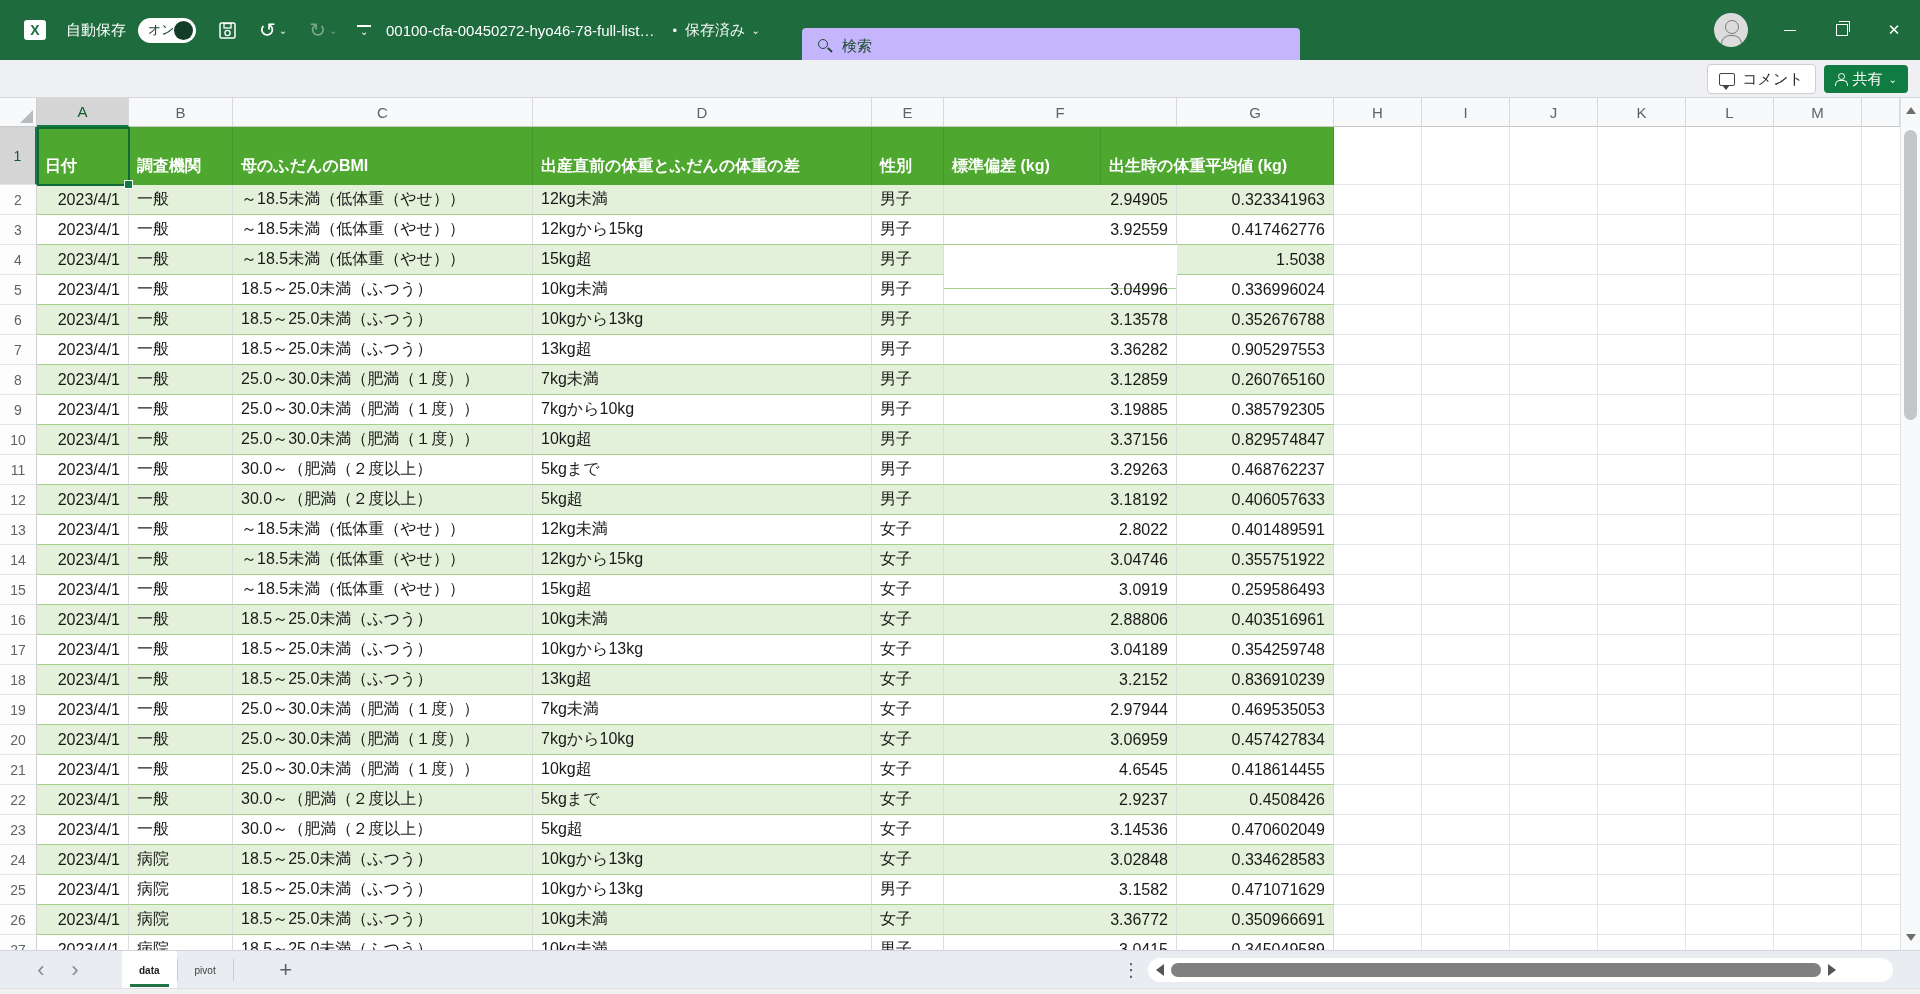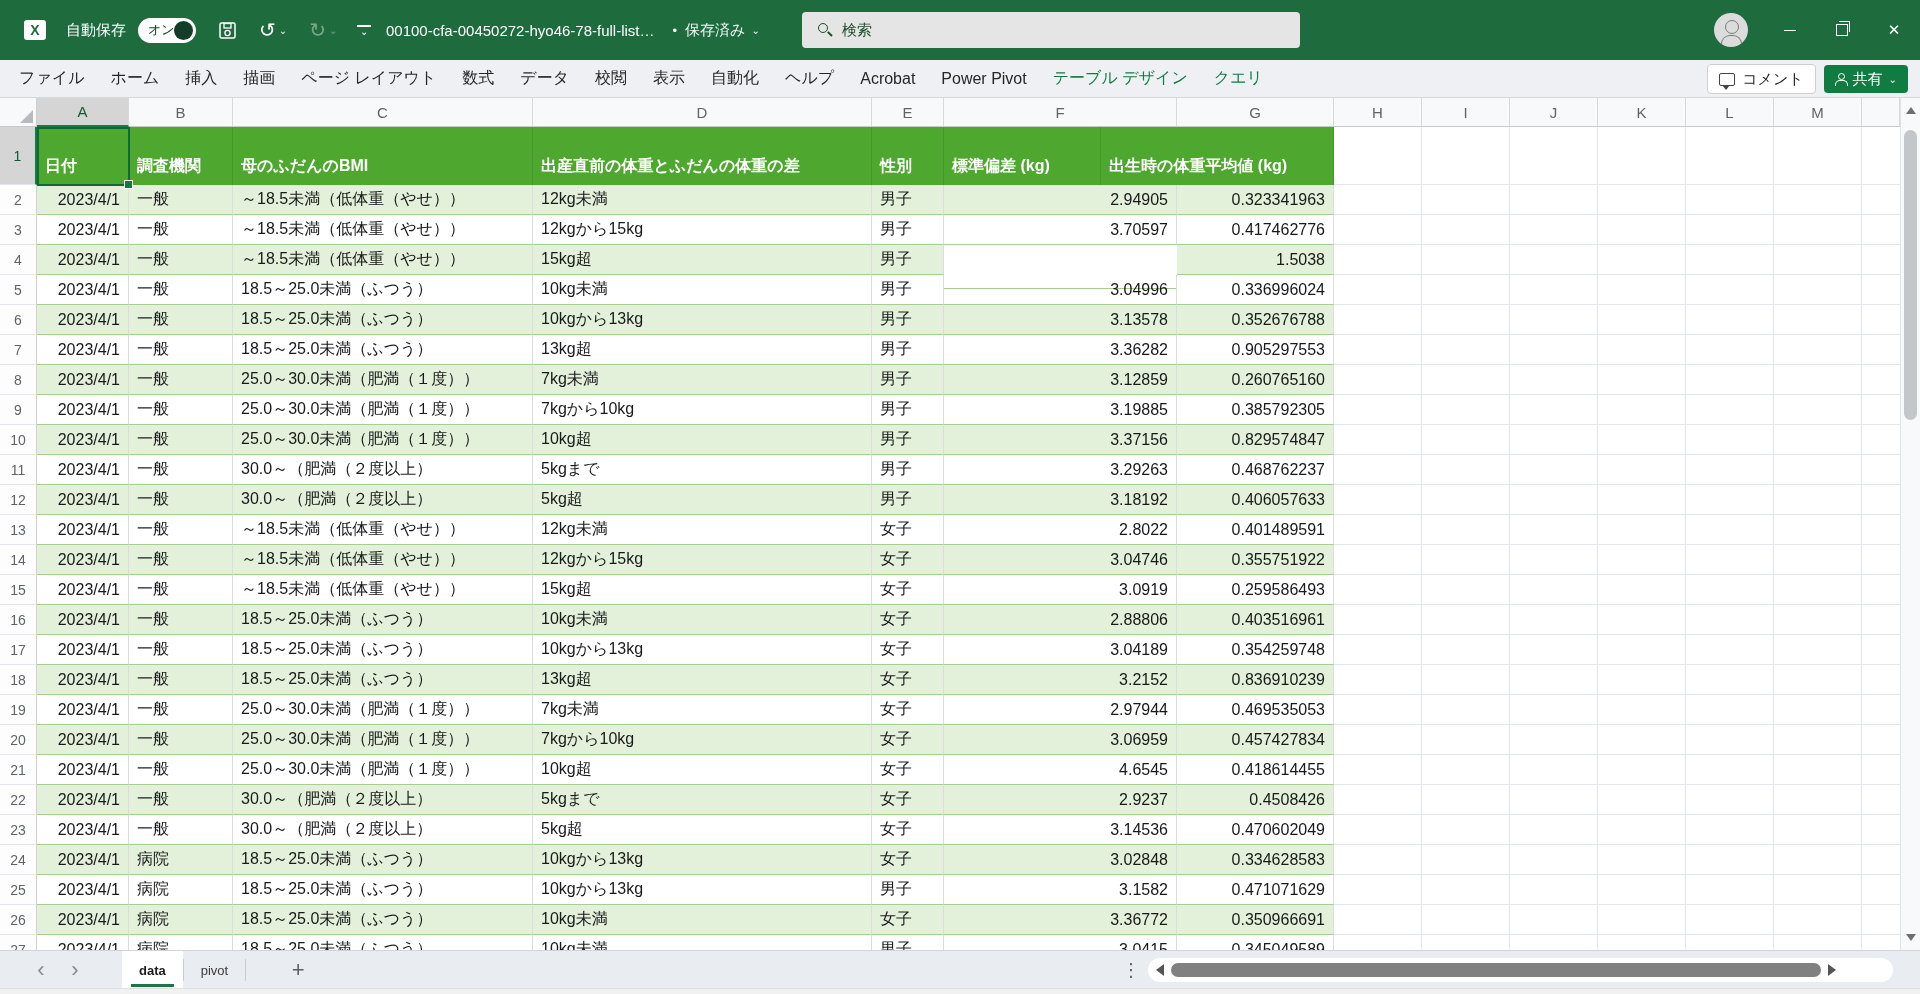--- a/index.html
+++ b/index.html
@@ -19,21 +19,21 @@
   .tb-glyph{font-size:20px;line-height:1;}
   .tb-caret{font-size:10px;margin-left:3px;opacity:.9;}
   .disabled{opacity:.4;}
   .qat{margin-left:20px;width:14px;text-align:center;}
   .qat .bar{height:0;border-top:2px solid #fff;margin-bottom:1px;}
   .qat .v{font-size:10px;line-height:8px;}
   .doc-title{position:absolute;left:386px;top:0;height:60px;display:flex;align-items:center;font-size:15px;white-space:nowrap;}
   .doc-title .bullet{margin:0 8px 0 18px;font-size:13px;}
   .doc-title .saved{opacity:.95;}
   .doc-title .caret{font-size:10px;margin-left:6px;}
-  .search{position:absolute;left:802px;top:12px;width:498px;height:36px;background:#e5e5e5;border-radius:4px;
+  .search{position:absolute;left:802px;top:28px;width:498px;height:36px;background:#c4b5fd;border-radius:4px;
           display:flex;align-items:center;color:#1c4c2c;font-size:15px;cursor:text;}
   .mag{width:14px;height:14px;position:relative;margin:0 10px 0 16px;}
   .mag::before{content:"";position:absolute;left:0;top:0;width:8px;height:8px;border:1.7px solid #1c4c2c;border-radius:50%;}
   .mag::after{content:"";position:absolute;left:9px;top:10px;width:6px;height:1.7px;background:#1c4c2c;transform:rotate(45deg);}
   .tb-right{position:absolute;right:0;top:0;height:60px;display:flex;align-items:center;}
   .avatar{width:34px;height:34px;border-radius:50%;background:#dcdcdc;position:relative;overflow:hidden;margin-right:16px;}
   .avatar::before{content:"";position:absolute;left:11px;top:7px;width:12px;height:12px;border-radius:50%;border:1.5px solid #7a7a7a;}
   .avatar::after{content:"";position:absolute;left:7px;top:22px;width:19px;height:12px;border-radius:9px 9px 0 0;border:1.5px solid #7a7a7a;border-bottom:none;}
   .winbtn{width:52px;height:60px;display:flex;align-items:center;justify-content:center;color:#fff;font-size:15px;cursor:pointer;}
   .min-glyph{width:12px;height:0;border-top:1.6px solid #fff;}
@@ -85,21 +85,21 @@
   .vscroll{position:absolute;top:98px;right:0;width:20px;height:852px;background:#f8f9fa;border-left:1px solid #dfe3e6;box-sizing:border-box;}
   .vs-up{position:absolute;top:9px;left:5px;border-left:5px solid transparent;border-right:5px solid transparent;border-bottom:7px solid #6f6f6f;cursor:pointer;}
   .vs-down{position:absolute;bottom:9px;left:5px;border-left:5px solid transparent;border-right:5px solid transparent;border-top:7px solid #6f6f6f;cursor:pointer;}
   .vs-thumb{position:absolute;top:32px;left:3px;width:13px;height:290px;background:#c4c7c9;border-radius:7px;cursor:grab;}
   
   .tabbar{position:absolute;top:950px;left:0;width:1920px;height:44px;background:#e9edf2;border-top:1px solid #cfd4da;box-sizing:border-box;}
   .tabbar-inner{position:relative;height:38px;display:flex;align-items:stretch;}
   .nav-arrow{width:34px;display:flex;align-items:center;justify-content:center;color:#8a8a8a;font-size:22px;cursor:pointer;}
   .nav-arrow:first-child{margin-left:24px;}
   .stabs{display:flex;align-items:stretch;margin-left:30px;}
-  .stab{padding:0 17px;display:flex;align-items:center;font-size:13px;color:#3c3c3c;cursor:pointer;position:relative;}
+  .stab{padding:0 17px;display:flex;align-items:center;font-size:10px;color:#3c3c3c;cursor:pointer;position:relative;}
   .stab.active{background:#fff;color:#1c1c1c;font-weight:bold;}
   .stab.active::after{content:"";position:absolute;left:14%;right:14%;bottom:2px;height:3px;background:#217346;}
   .stab-divider{width:1px;background:#c9cdd2;margin:8px 0;}
   .addsheet{width:44px;display:flex;align-items:center;justify-content:center;font-size:22px;color:#5f5f5f;cursor:pointer;margin-left:30px;}
   .kebab{position:absolute;left:1122px;top:0;height:38px;display:flex;align-items:center;color:#5f5f5f;font-size:18px;letter-spacing:0;cursor:pointer;}
   .hscroll{position:absolute;left:1148px;top:7px;width:745px;height:24px;background:#fff;border-radius:12px;
            display:flex;align-items:center;padding:0 8px;box-sizing:border-box;}
   .hs-left{border-top:6px solid transparent;border-bottom:6px solid transparent;border-right:8px solid #555;flex:none;cursor:pointer;}
   .hs-right{border-top:6px solid transparent;border-bottom:6px solid transparent;border-left:8px solid #555;flex:none;cursor:pointer;}
   .hs-thumb{width:650px;height:14px;background:#808080;border-radius:7px;margin:0 7px;flex:none;cursor:grab;}
@@ -152,37 +152,20 @@
     <div class="winbtn">
         <span class="restore-glyph"></span>
       </div>
     <div class="winbtn">
         <span>✕</span>
       </div>
   </div>
 </div>
 
 <div class="ribbonrow">
-  <div style="display:flex;align-items:center;margin-left:6px;">
-      <div class="rtab">ファイル</div>
-      <div class="rtab">ホーム</div>
-      <div class="rtab">挿入</div>
-      <div class="rtab">描画</div>
-      <div class="rtab">ページ レイアウト</div>
-      <div class="rtab">数式</div>
-      <div class="rtab">データ</div>
-      <div class="rtab">校閲</div>
-      <div class="rtab">表示</div>
-      <div class="rtab">自動化</div>
-      <div class="rtab">ヘルプ</div>
-      <div class="rtab">Acrobat</div>
-      <div class="rtab">Power Pivot</div>
-      <div class="rtab accent">テーブル デザイン</div>
-      <div class="rtab accent">クエリ</div>
-    </div>
   <div class="ribbon-right">
     <div class="comment-btn">
       <span class="bubble"></span>
       <span>コメント</span>
     </div>
     <div class="share-btn">
       <span class="share-person"></span>
       <span>共有</span>
       <span class="share-caret">⌄</span>
     </div>
@@ -230,21 +213,21 @@
         <div class="c num band" style="width: 157px;">0.323341963</div>
         <div class="fillcell"></div>
       </div>
       <div class="row">
         <div class="gut">3</div>
         <div class="c num" style="width: 92px;">2023/4/1</div>
         <div class="c" style="width: 104px;">一般</div>
         <div class="c" style="width: 300px;">～18.5未満（低体重（やせ））</div>
         <div class="c" style="width: 339px;">12kgから15kg</div>
         <div class="c" style="width: 72px;">男子</div>
-        <div class="c num" style="width: 233px;">3.70597</div>
+        <div class="c num" style="width: 233px;">3.92559</div>
         <div class="c num" style="width: 157px;">0.417462776</div>
         <div class="fillcell"></div>
       </div>
       <div class="row">
         <div class="gut">4</div>
         <div class="c num band" style="width: 92px;">2023/4/1</div>
         <div class="c band" style="width: 104px;">一般</div>
         <div class="c band" style="width: 300px;">～18.5未満（低体重（やせ））</div>
         <div class="c band" style="width: 339px;">15kg超</div>
         <div class="c band" style="width: 72px;">男子</div>

